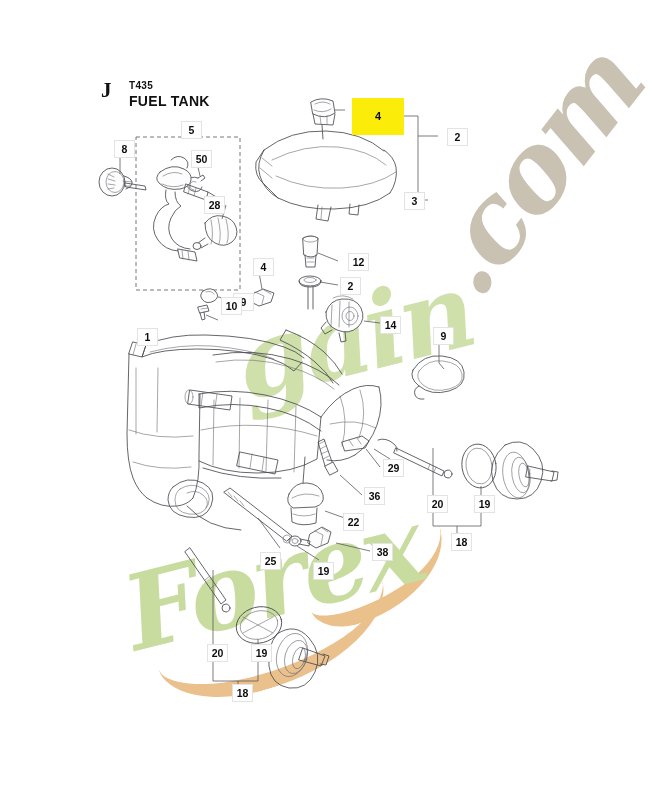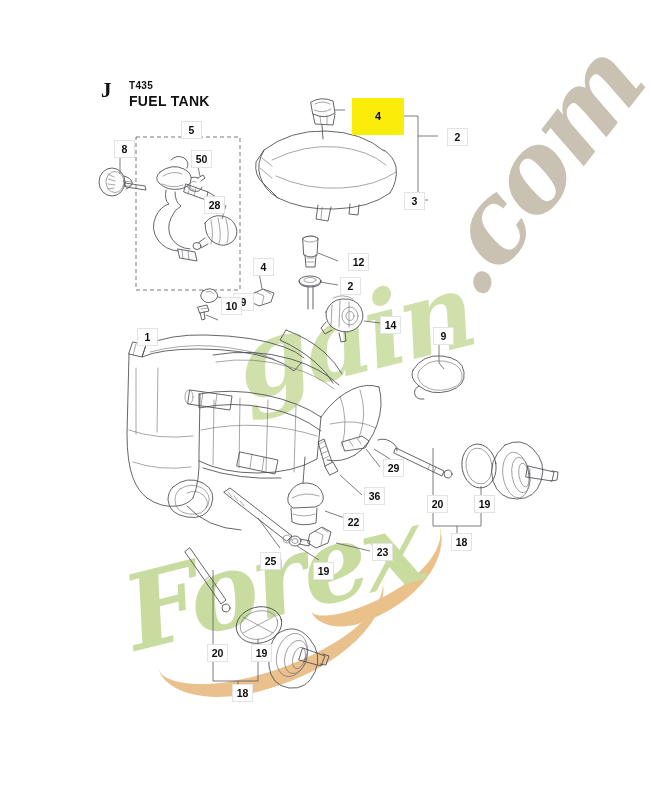--- a/index.html
+++ b/index.html
@@ -359,20 +359,20 @@
   <div class="lbl" style="left:380px;top:316px">14</div>
   <div class="lbl" style="left:433px;top:327px">9</div>
   <div class="lbl" style="left:451px;top:533px">18</div>
   <div class="lbl" style="left:474px;top:495px">19</div>
   <div class="lbl" style="left:427px;top:495px">20</div>
   <div class="lbl" style="left:232px;top:684px">18</div>
   <div class="lbl" style="left:251px;top:644px">19</div>
   <div class="lbl" style="left:207px;top:644px">20</div>
   <div class="lbl" style="left:364px;top:487px">36</div>
   <div class="lbl" style="left:343px;top:513px">22</div>
-  <div class="lbl" style="left:372px;top:543px">23</div>
+  <div class="lbl" style="left:372px;top:543px">38</div>
   <div class="lbl" style="left:313px;top:562px">19</div>
   <div class="lbl" style="left:260px;top:552px">25</div>
   <div class="lbl" style="left:204px;top:196px">28</div>
   <div class="lbl" style="left:383px;top:459px">29</div>
   <div class="lbl" style="left:191px;top:150px">50</div>
 
 </div>
 
 </body></html>

